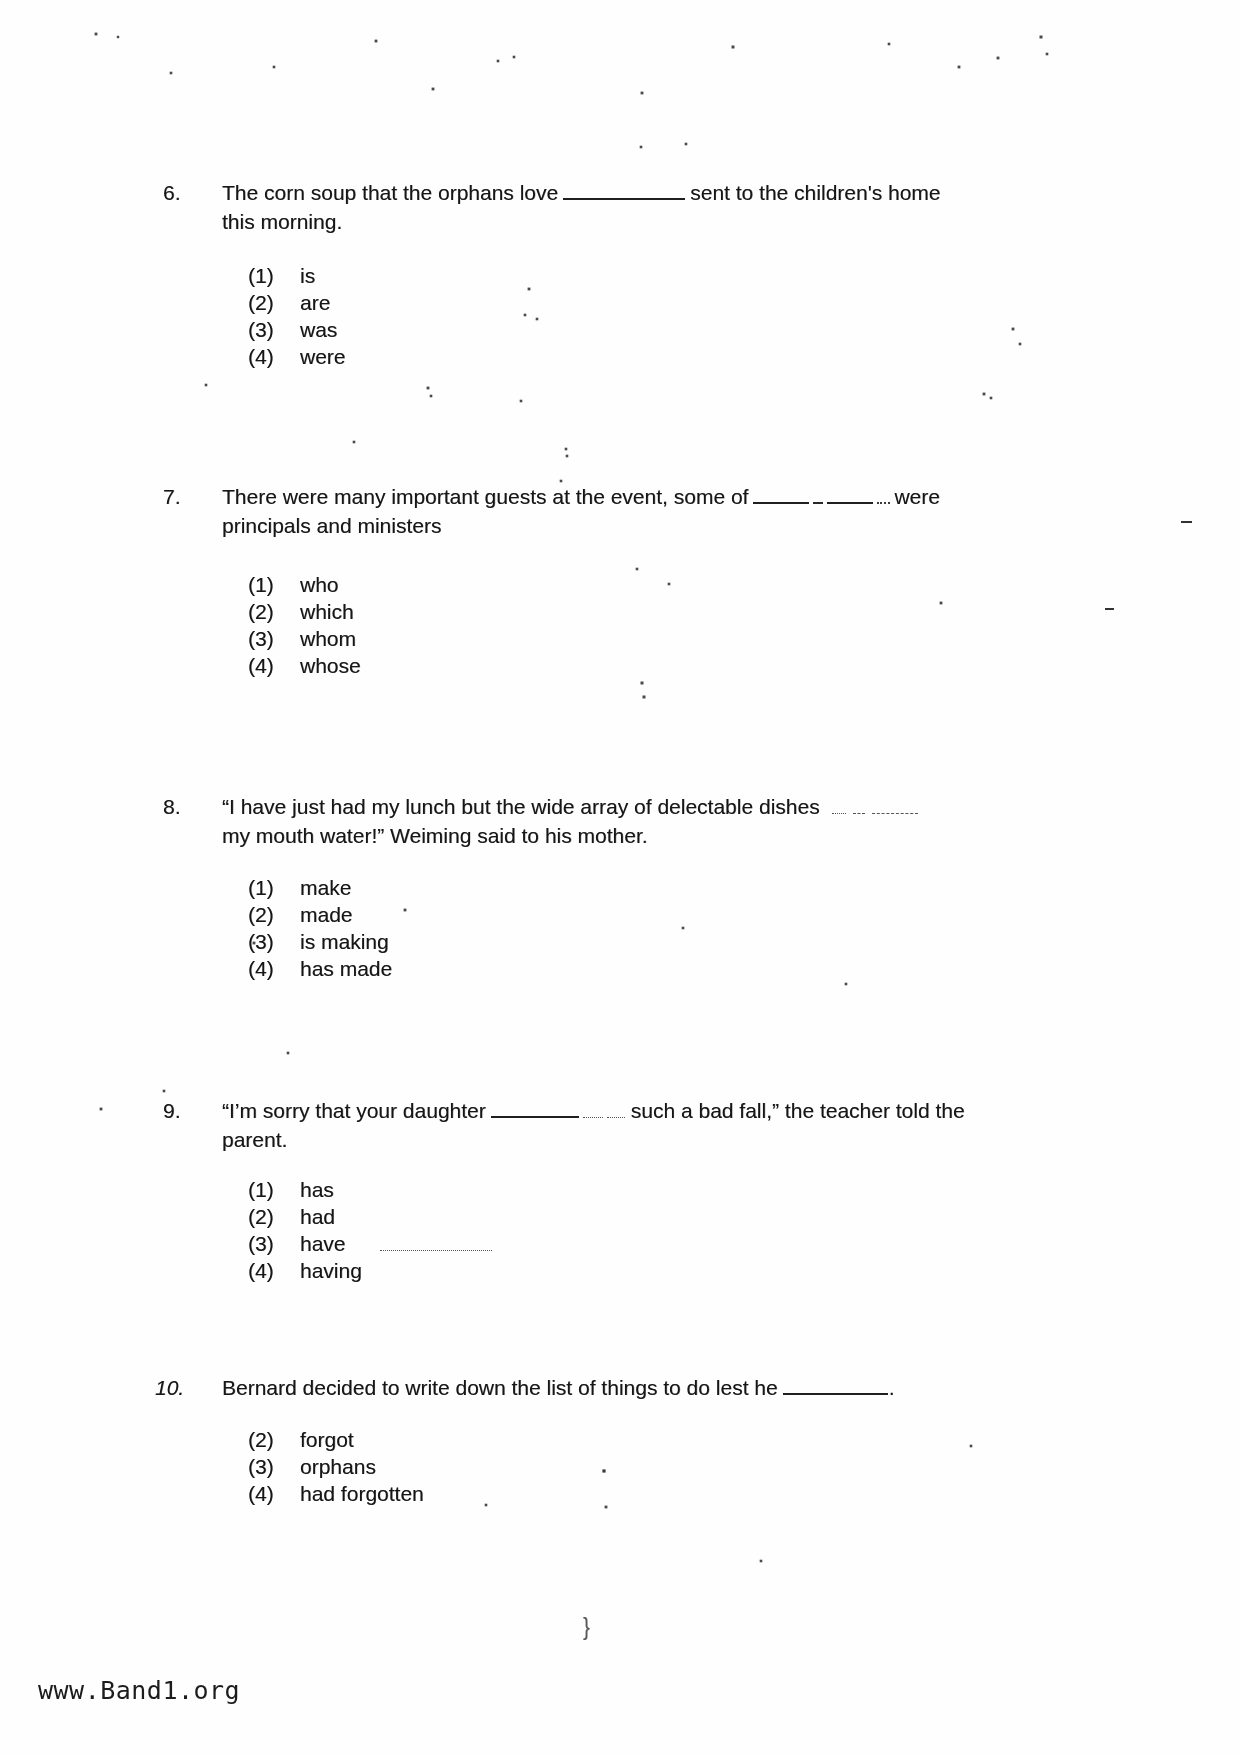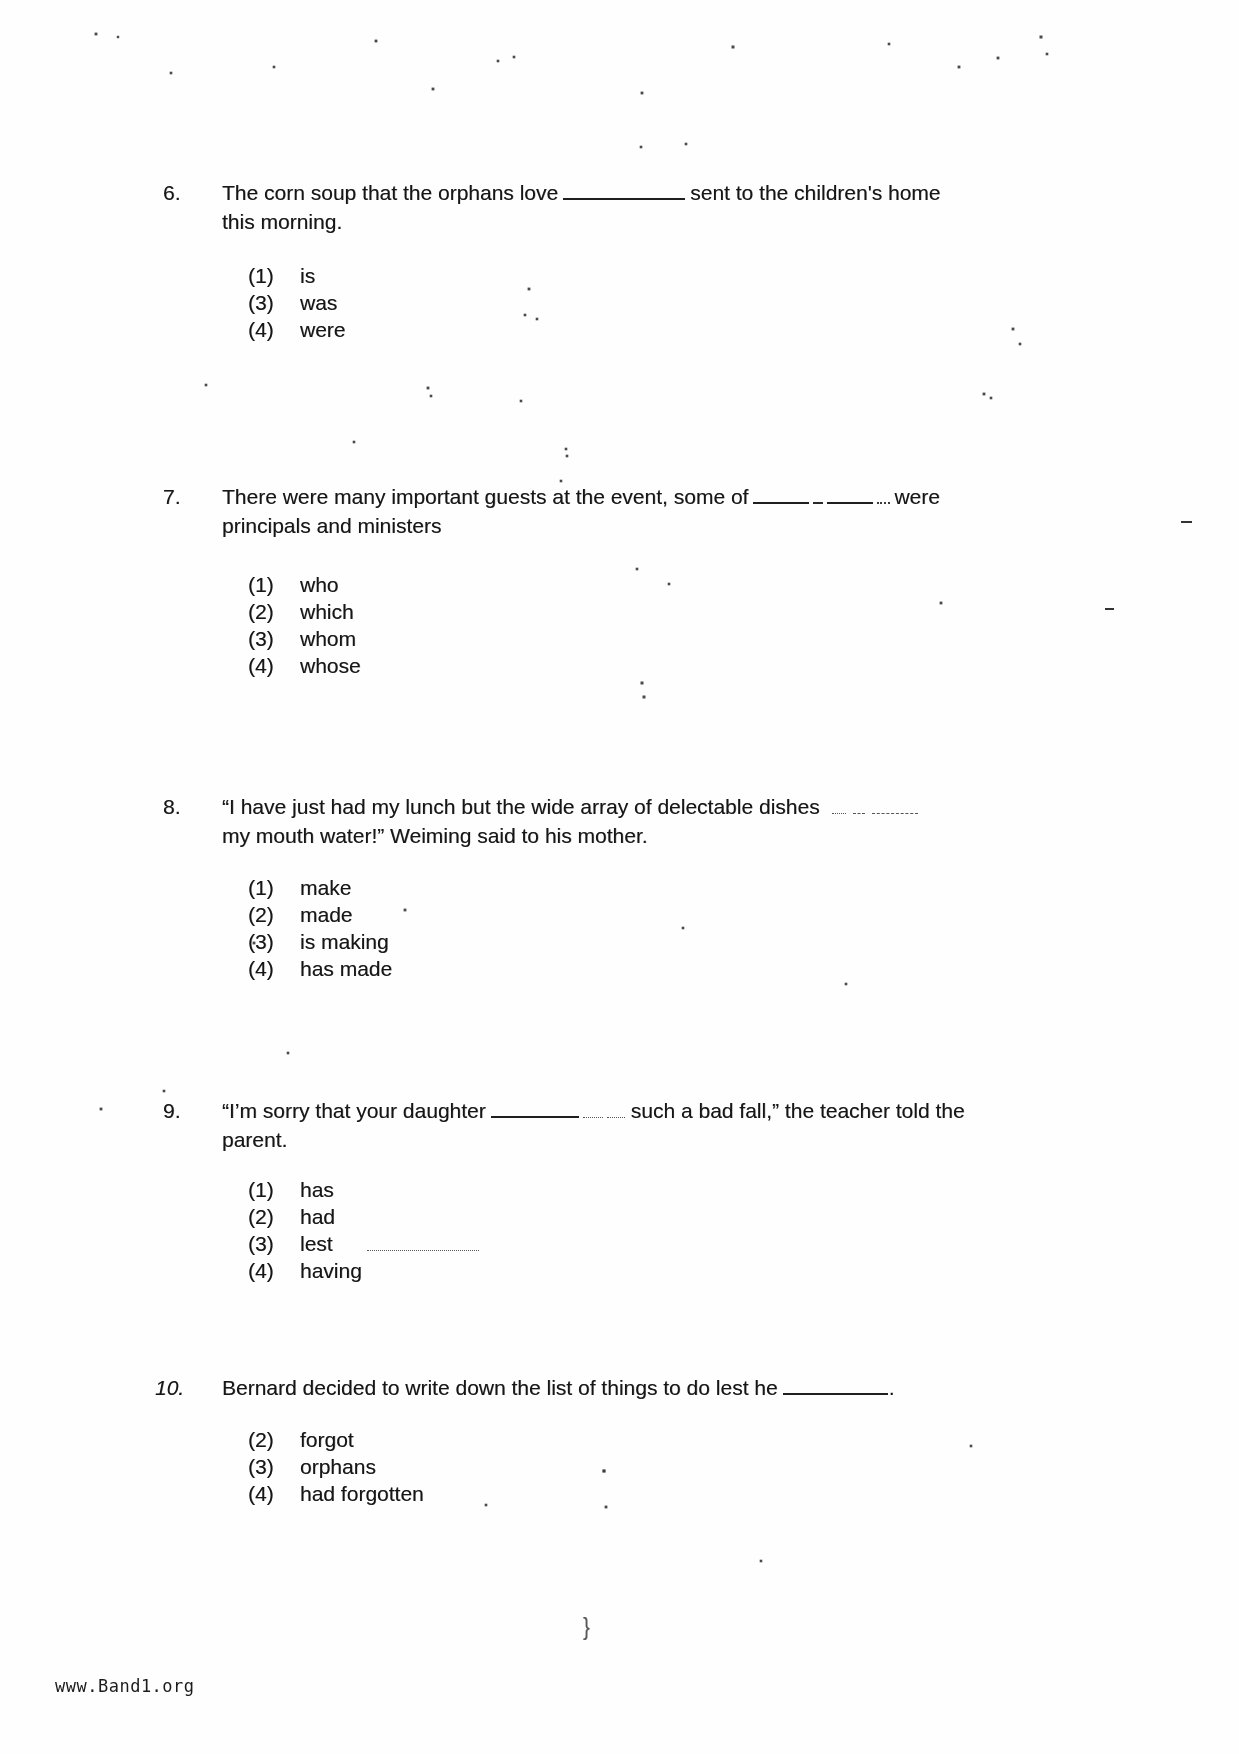--- a/index.html
+++ b/index.html
@@ -45,23 +45,23 @@
   .tight { margin-left: 2px; }
   .options { line-height: 27px; margin-left: 93px; }
   .opt-label { display: inline-block; width: 52px; }
   .q6 .options { margin-top: 26px; }
   .q7 .options { margin-top: 31px; }
   .q8 .options { margin-top: 24px; }
   .q9 .options { margin-top: 22px; }
   .q10 .options { margin-top: 24px; }
   .watermark {
     position: absolute;
-    left: 55px; top: 1676px;
+    left: 38px; top: 1676px;
     font-family: "DejaVu Sans Mono", "Liberation Mono", monospace;
-    font-size: 17px;
+    font-size: 25px;
     letter-spacing: 0.5px;
     color: #1c1c1c;
   }
   .page-mark {
     position: absolute;
     left: 583px; top: 1616px;
     font-size: 20px;
     color: #3d3d3d;
     opacity: 0.85;
     transform: scaleY(1.15);
@@ -110,20 +110,21 @@
   <div class="dash-mark" style="left:1181px; top:521px; width:11px;"></div>
 
   <div class="question q6 scan" style="top:178px;">
     <span class="qnum">6.</span>
     <div class="qbody">
       <div><span>The corn soup that the orphans love</span><span class="bl" style="width:122px;"></span><span>sent to the children's home</span></div>
       <div>this morning.</div>
     </div>
     <div class="options">
       <div class="opt"><span class="opt-label">(1)</span><span>is</span></div>
+      <div class="opt"><span class="opt-label">(2)</span><span>are</span></div>
       <div class="opt"><span class="opt-label">(3)</span><span>was</span></div>
       <div class="opt"><span class="opt-label">(4)</span><span>were</span></div>
     </div>
   </div>
 
   <div class="question q7 scan" style="top:482px;">
     <span class="qnum">7.</span>
     <div class="qbody">
       <div><span>There were many important guests at the event, some of</span><span class="bl" style="width:56px; margin-right:2px;"></span><span class="bl bl-dash tight" style="width:10px; margin:0 2px;"></span><span class="bl tight" style="width:46px; margin:0 2px;"></span><span class="bl bl-dot tight" style="width:13px; margin:0 4px 0 2px;"></span><span>were</span></div>
       <div>principals and ministers</div>
@@ -152,21 +153,21 @@
 
   <div class="question q9 scan" style="top:1096px;">
     <span class="qnum">9.</span>
     <div class="qbody">
       <div><span>“I’m sorry that your daughter</span><span class="bl" style="width:88px; margin-right:2px;"></span><span class="bl bl-dot bl-faint tight" style="width:20px; margin:0 2px;"></span><span class="bl bl-dot bl-faint tight" style="width:18px; margin:0 6px 0 2px;"></span><span>such a bad fall,” the teacher told the</span></div>
       <div>parent.</div>
     </div>
     <div class="options">
       <div class="opt"><span class="opt-label">(1)</span><span>has</span></div>
       <div class="opt"><span class="opt-label">(2)</span><span>had</span></div>
-      <div class="opt"><span class="opt-label">(3)</span><span>lest</span><span class="bl bl-dot bl-faint" style="width:112px; margin-left:34px; border-bottom-width:1.5px;"></span></div>
+      <div class="opt"><span class="opt-label">(3)</span><span>have</span><span class="bl bl-dot bl-faint" style="width:112px; margin-left:34px; border-bottom-width:1.5px;"></span></div>
       <div class="opt"><span class="opt-label">(4)</span><span>having</span></div>
     </div>
   </div>
 
   <div class="question q10 scan" style="top:1373px;">
     <span class="qnum">10.</span>
     <div class="qbody">
       <div><span>Bernard decided to write down the list of things to do lest he</span><span class="bl" style="width:105px; margin-right:1px;"></span><span>.</span></div>
     </div>
     <div class="options">

